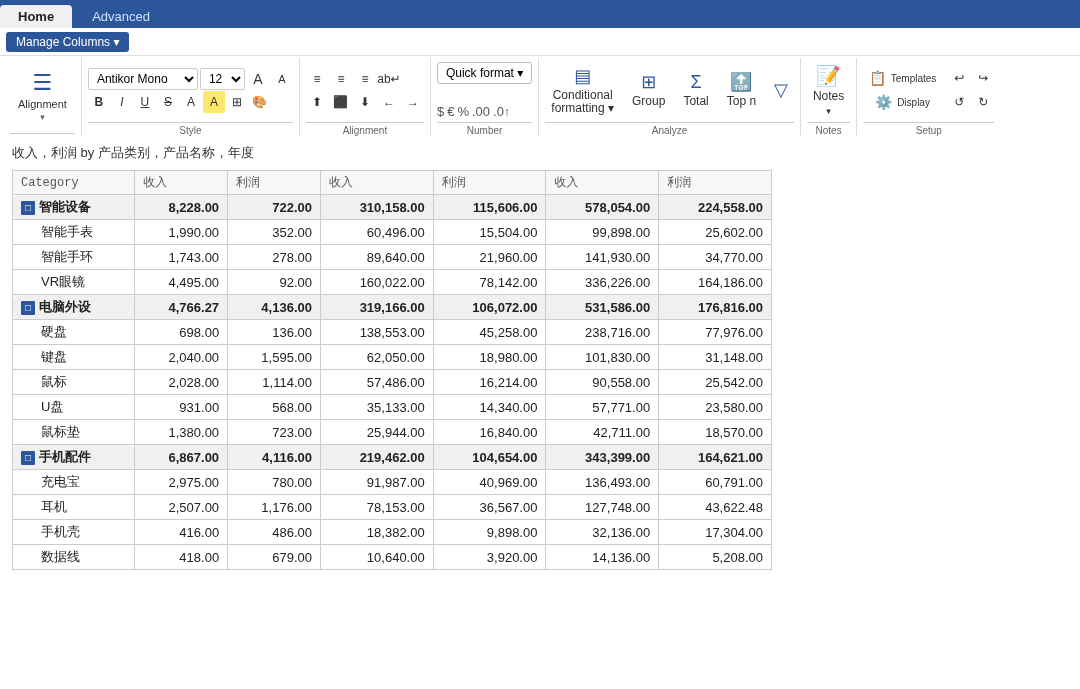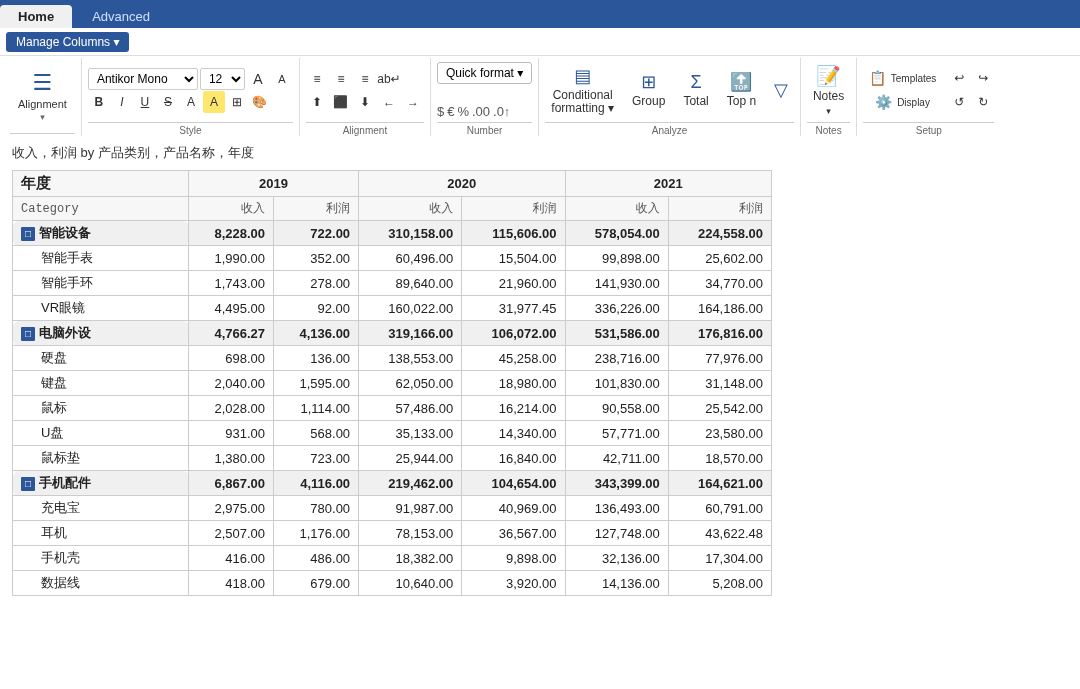--- a/index.html
+++ b/index.html
@@ -205,21 +205,21 @@
     .year-header-row th.year-label {
       text-align: left;
       color: #222;
       font-weight: 700;
       font-size: 15px;
     }
 
     
     .cat-header-row td {
       background: #f7f7f7;
-      text-align: right;
+      text-align: left;
       font-size: 12px;
       color: #555;
       font-family: 'Courier New', monospace;
     }
     .cat-header-row td.cat-col {
       text-align: left;
     }
 
     
     .group-row td {
@@ -413,26 +413,20 @@
     <div class="section-label">Setup</div>
   </div>
 </div>
 
 <div class="breadcrumb-bar">收入，利润 by 产品类别，产品名称，年度</div>
 
 <div class="table-area">
   <table>
     <thead>
 
-      <tr class="year-header-row">
-        <th class="year-label" style="min-width:140px;">年度</th>
-        <th colspan="2">2019</th>
-        <th colspan="2">2020</th>
-        <th colspan="2">2021</th>
-      </tr>
 
       <tr class="cat-header-row">
         <td class="cat-col">Category</td>
         <td>收入</td>
         <td>利润</td>
         <td>收入</td>
         <td>利润</td>
         <td>收入</td>
         <td>利润</td>
       </tr>
@@ -463,21 +457,21 @@
           <td class="num-col">89,640.00</td>
           <td class="num-col">21,960.00</td>
           <td class="num-col">141,930.00</td>
           <td class="num-col">34,770.00</td>
         </tr>
         <tr class="sub-row">
           <td class="label-col">VR眼镜</td>
           <td class="num-col">4,495.00</td>
           <td class="num-col">92.00</td>
           <td class="num-col">160,022.00</td>
-          <td class="num-col">31,977.45</td>
+          <td class="num-col">78,142.00</td>
           <td class="num-col">336,226.00</td>
           <td class="num-col">164,186.00</td>
         </tr>
         <tr class="group-row">
           <td class="label-col"><span class="collapse-icon">□</span>电脑外设</td>
           <td class="num-col">4,766.27</td>
           <td class="num-col">4,136.00</td>
           <td class="num-col">319,166.00</td>
           <td class="num-col">106,072.00</td>
           <td class="num-col">531,586.00</td>

